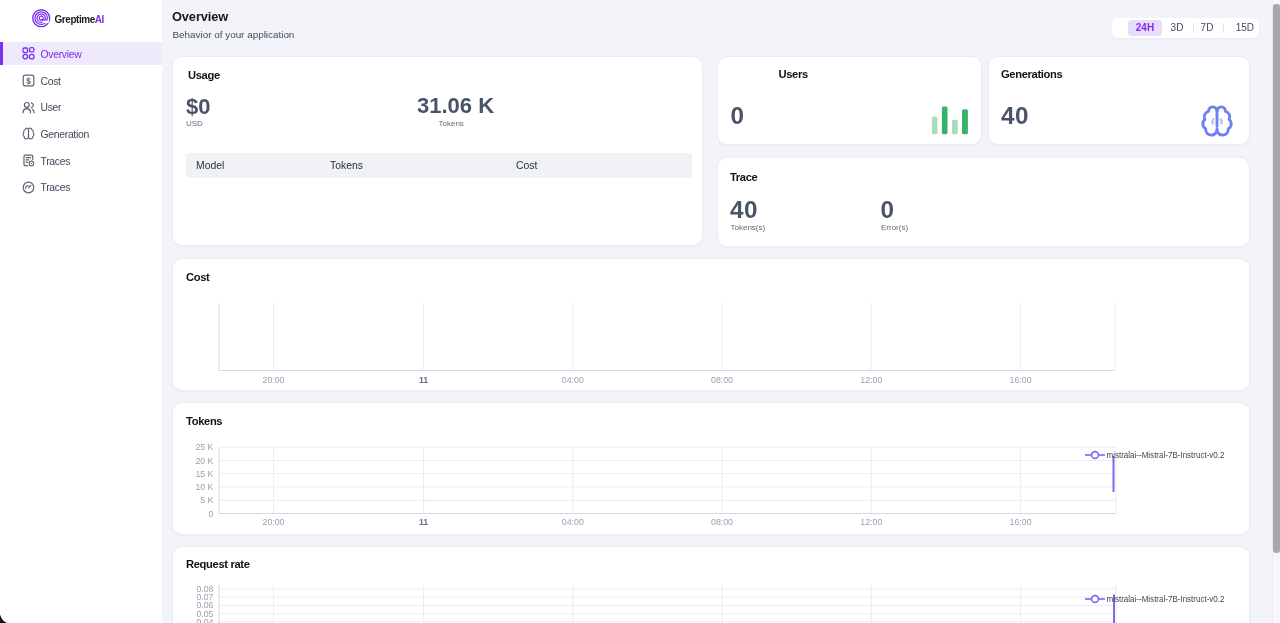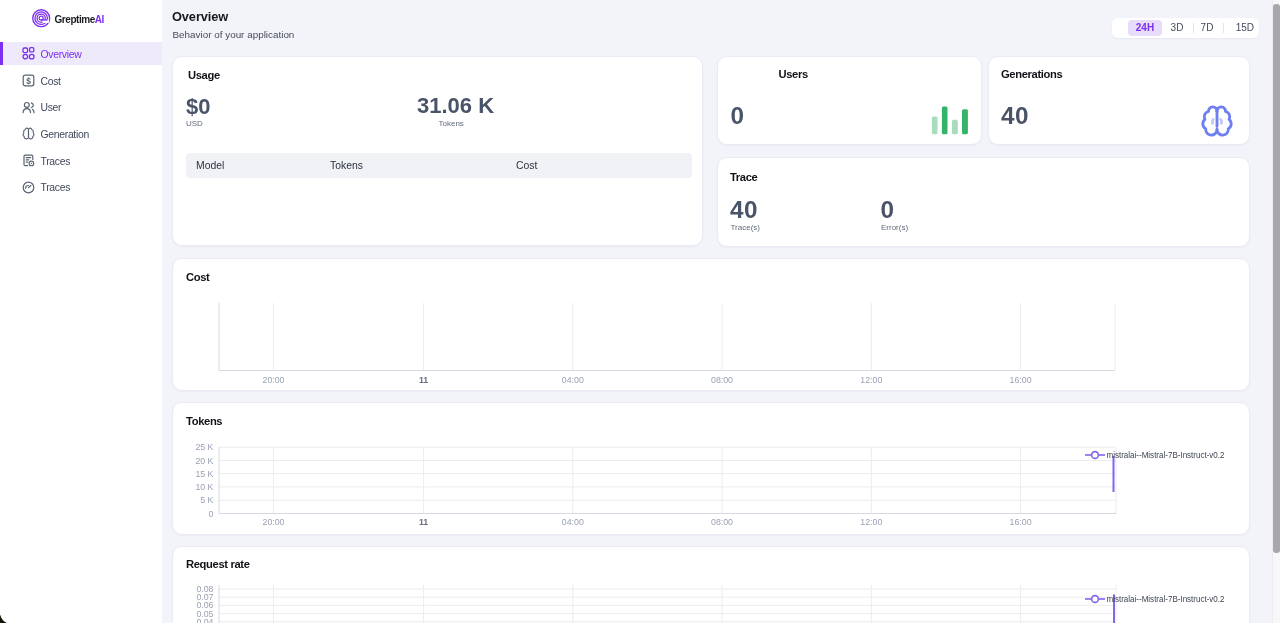--- a/index.html
+++ b/index.html
@@ -138,21 +138,21 @@
     <path d="M12 5.1 L12 15.9"></path>
   </g>
   <g fill="none" stroke="#6e7ef3" stroke-width="1.9" stroke-linecap="round" stroke-opacity="0.45">
     <path d="M9.4 10.8 C8.8 11.6 8.6 12.7 8.9 13.7"></path>
     <path d="M14.6 10.8 C15.2 11.6 15.4 12.7 15.1 13.7"></path>
   </g>
 </svg>
 
 <div class="ctitle" style="left:730px;top:171.6px;">Trace</div>
 <div class="bignum" style="left:730px;top:198px;">40</div>
-<div class="sublab" style="left:730.5px;top:223.8px;">Trace(s)</div>
+<div class="sublab" style="left:730.5px;top:223.8px;">Tokens(s)</div>
 <div class="bignum" style="left:880.5px;top:198px;">0</div>
 <div class="sublab" style="left:881px;top:223.8px;">Error(s)</div>
 
 <div class="ctitle" style="left:186px;top:271.8px;">Cost</div>
 <svg class="abs" style="left:172px;top:258px;" width="1078" height="133" viewBox="0 0 1078 133" id="costchart">
   <g stroke="#ececf1" stroke-width="1">
     <line x1="101.5" y1="45" x2="101.5" y2="112.5"></line>
     <line x1="251.6" y1="45" x2="251.6" y2="112.5"></line>
     <line x1="400.8" y1="45" x2="400.8" y2="112.5"></line>
     <line x1="550" y1="45" x2="550" y2="112.5"></line>

